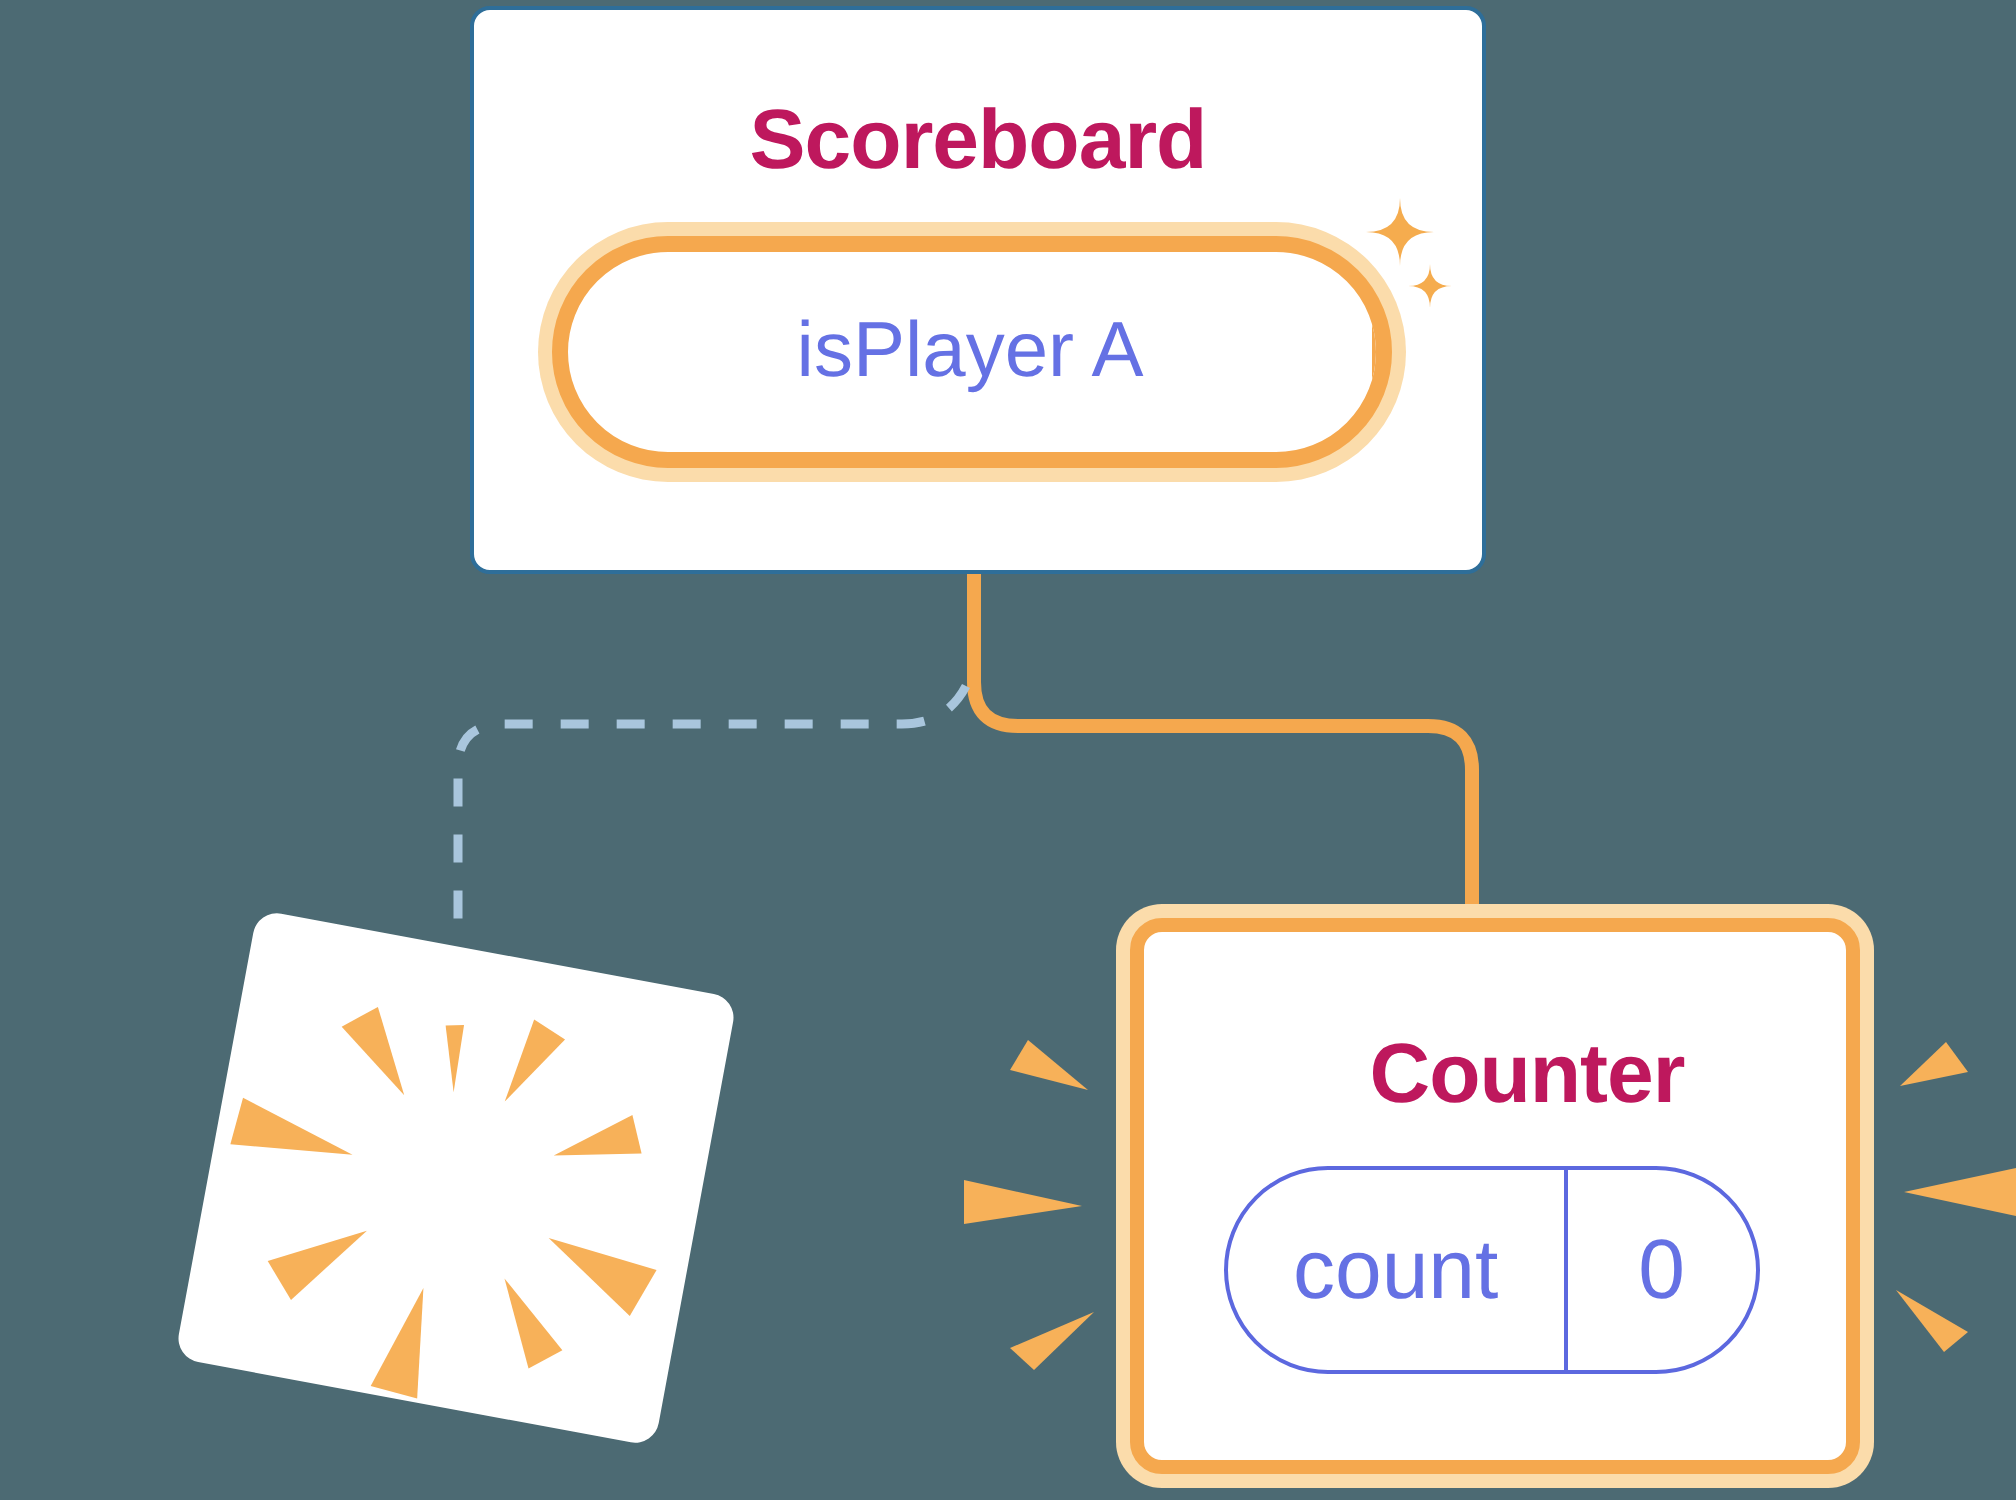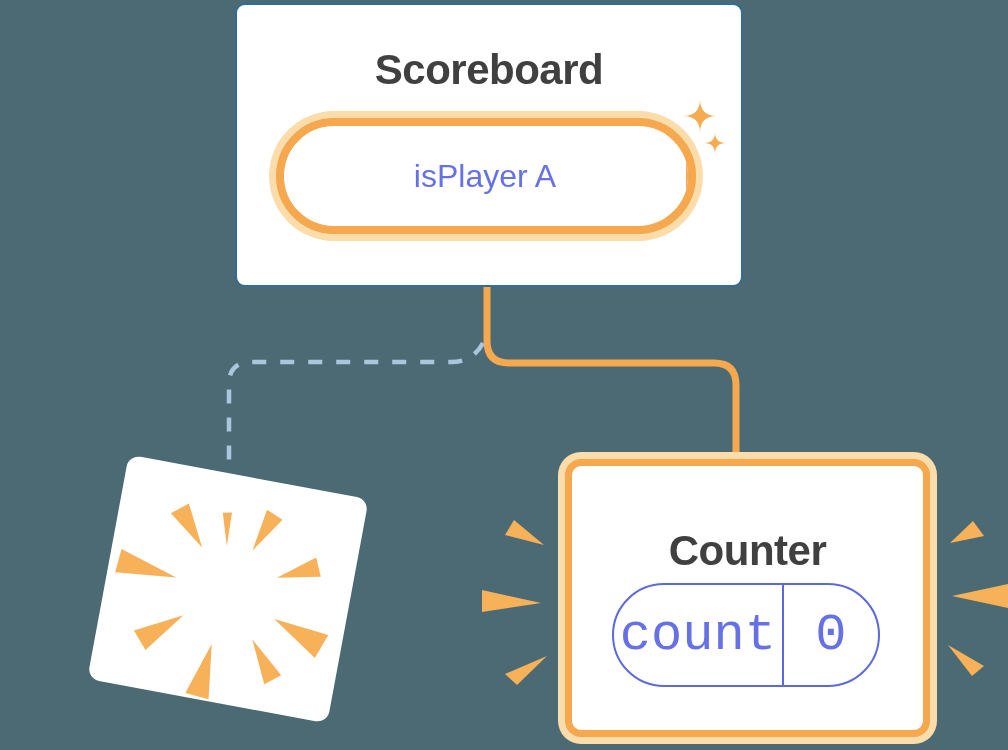--- a/index.html
+++ b/index.html
@@ -22,48 +22,48 @@
     border:2.5px solid #2E6E99;border-radius:10px;
   }
   .counter-card{
     left:565px;top:459px;width:365px;height:278px;
     border:7px solid #F5A84E;border-radius:16px;
     box-shadow:0 0 0 7px #FBDCAB;
   }
   .card-title{
     position:absolute;left:0;width:100%;
     text-align:center;
-    color:#404040;
+    color:#be185d;
     font-size:42px;font-weight:600;line-height:1;
     letter-spacing:-0.5px;
   }
   .scoreboard-card .card-title{top:44px;}
-  .counter-card .card-title{top:64px;}
+  .counter-card .card-title{top:50px;margin-left:16px;}
 
   
   .pill{
     position:absolute;box-sizing:border-box;
     display:flex;align-items:stretch;
     background:#FFFFFF;overflow:hidden;
   }
   .pill-orange{
     left:39px;top:113px;width:420px;height:116px;
     border:8px solid #F5A84E;border-radius:58px;
     box-shadow:0 0 0 7px #FBDCAB;
   }
   .pill-purple{
     left:40px;top:117px;width:268px;height:104px;
     border:2.5px solid #5C68DF;border-radius:52px;
   }
   .pill .cell{
     display:flex;align-items:center;justify-content:center;
     color:#6571E4;
   }
-  .pill-orange .cell{font-size:32px;}
-  .pill-purple .cell{font-size:52px;font-family:Liberation Mono, monospace;}
+  .pill-orange .cell{font-size:39px;}
+  .pill-purple .cell{font-size:42px;}
   .cell.name-cell{flex:62 0 0;}
   .cell.value-cell{flex:38 0 0;font-weight:700;}
   .pill-purple .cell.name-cell{flex:64 0 0;}
   .pill-purple .cell.value-cell{flex:36 0 0;font-weight:400;}
   .pill-divider{width:2px;flex:0 0 2px;}
   .pill-orange .pill-divider{background:#F5A84E;}
   .pill-purple .pill-divider{background:#5C68DF;}
 
   
   .destroyed-card{

